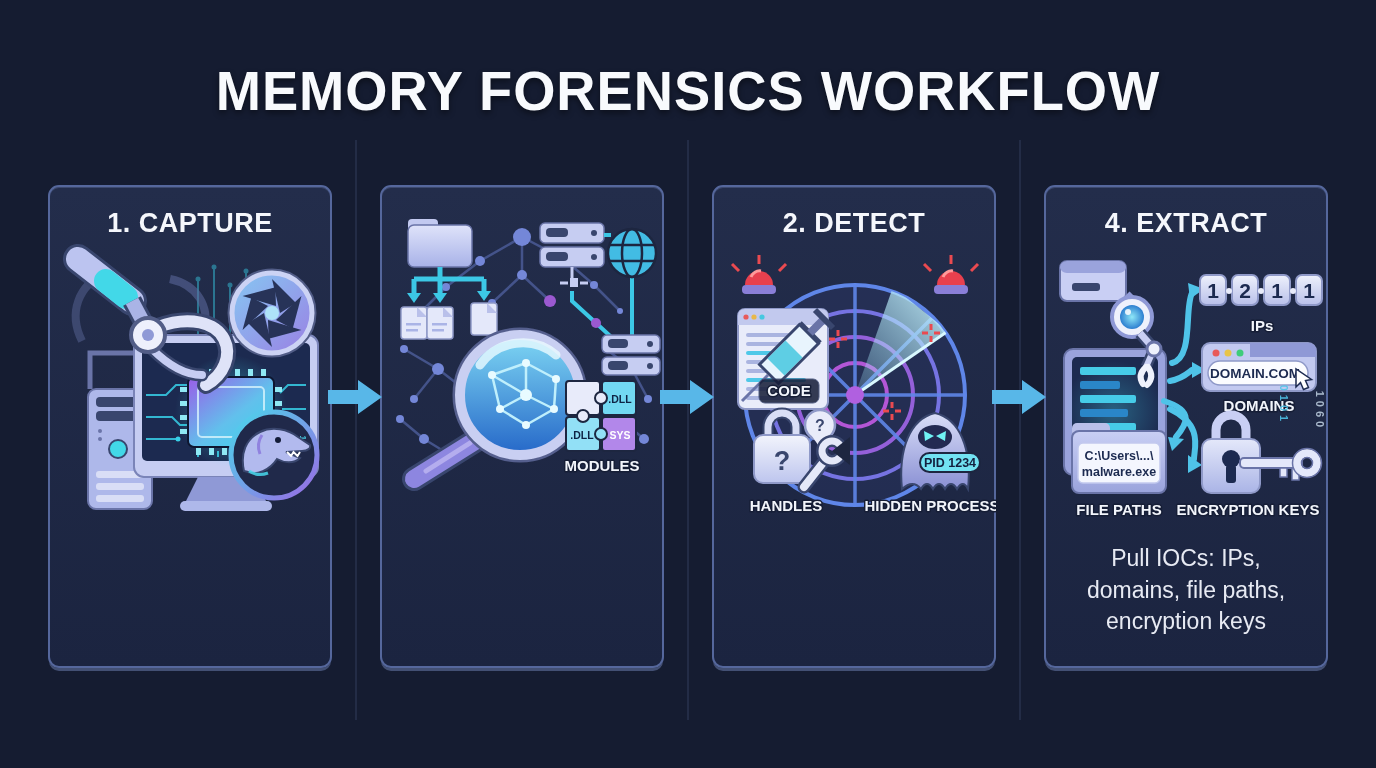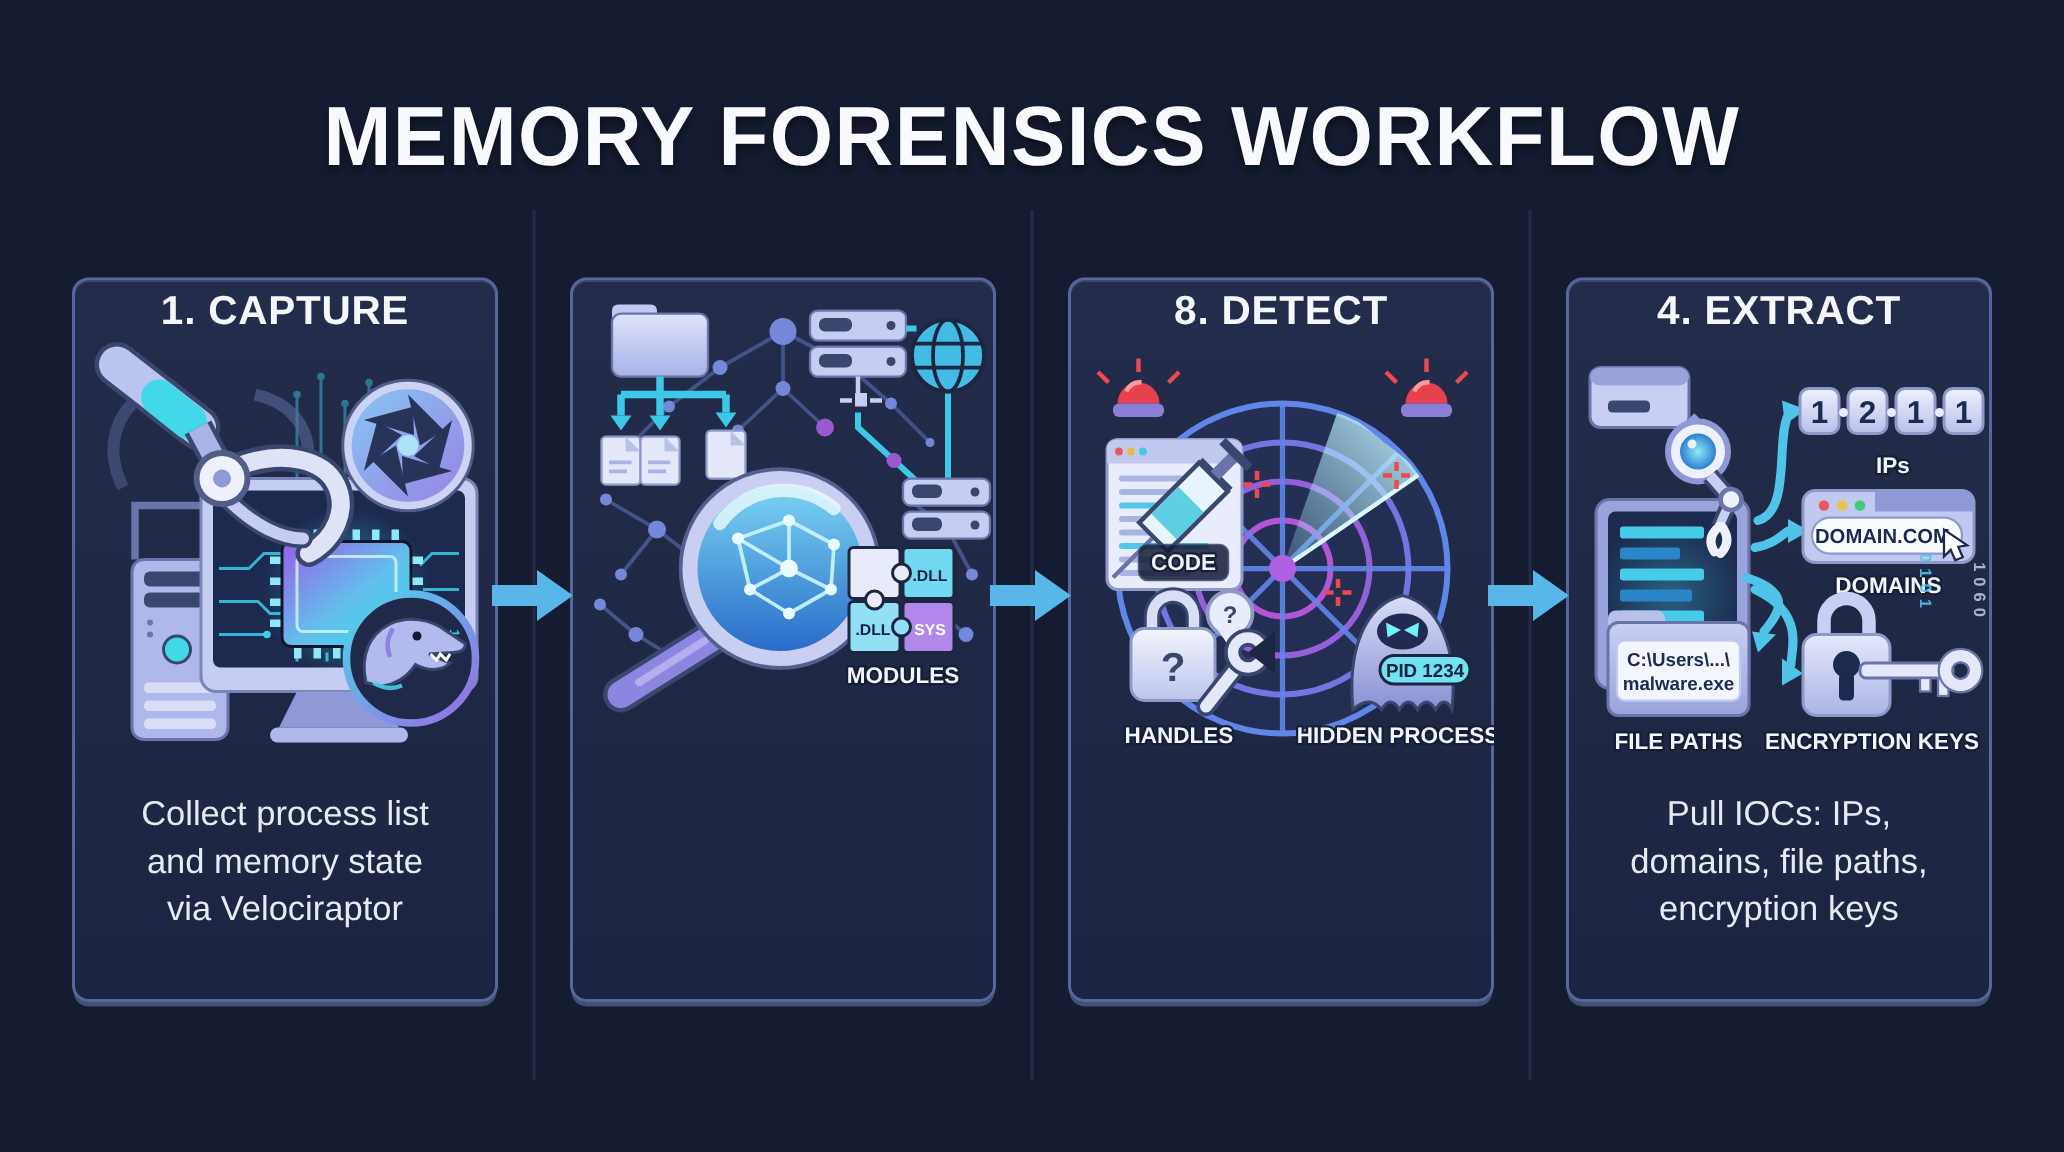--- a/index.html
+++ b/index.html
@@ -25,21 +25,21 @@
   .row {
     position:absolute; top:185px; left:48px; width:1280px;
     display:flex;
   }
   .card {
     width:284px; height:483px;
     background:linear-gradient(180deg,#232d4b 0%,#1b2440 100%);
     border:2px solid #55679c; border-radius:11px;
     box-shadow:0 4px 0 -1px rgba(125,145,200,.45), inset 0 1px 0 rgba(140,160,215,.25);
     display:flex; flex-direction:column; align-items:center;
-    padding-top:0;
+    padding-top:16px;
   }
   .card h2 {
     color:#f5f7fc; font-size:27px; font-weight:700; letter-spacing:.5px;
     height:40px; line-height:40px;
   }
   .illus { width:284px; height:292px; }
   .desc {
     color:#e7eaf3; font-size:23px; line-height:1.38;
     text-align:center; white-space:pre-line; margin-top:8px;
   }
@@ -198,23 +198,20 @@
         <g>
           <circle cx="226" cy="212" r="43" fill="#20294a" stroke="url(#c1badge)" stroke-width="5"></circle>
           <text class="tinytext" x="252" y="200" font-size="9" fill="#49d8ec" opacity=".9" transform="rotate(90 252 200)">101</text>
           <path d="M196 228 C192 210 198 196 212 189 C224 183 240 186 250 194 L262 202 C263 205 260 208 254 208 L238 209 L252 215 C246 221 236 220 229 216 C222 227 208 233 200 229 Z" fill="#b2baee" stroke="#39466e" stroke-width="2"></path>
           <path d="M239 209 l4 4 2.5 -4 4 4 2.5 -4" fill="none" stroke="#fff" stroke-width="2"></path>
           <circle cx="230" cy="197" r="3" fill="#131b38"></circle>
           <path d="M214 192 q-6 9 -2 19" stroke="#8a78dc" stroke-width="3" fill="none" opacity=".85"></path>
           <path d="M201 228 q9 6 19 2" stroke="#49d8ec" stroke-width="3" fill="none" opacity=".85"></path>
         </g>
       </svg>
-      <p class="desc">Collect process list
-and memory state
-via Velociraptor</p>
     </section>
 
     <div class="gaparrow">
       <svg width="56" height="40" viewBox="0 0 56 40">
           <polygon points="0,13 30,13 30,3 54,20 30,37 30,27 0,27" fill="#58b7e8"></polygon>
         </svg>
     </div>
 
     <section class="card">
       <svg class="illus" viewBox="0 0 284 292">
@@ -388,21 +385,21 @@
       </svg>
     </section>
 
     <div class="gaparrow">
       <svg width="56" height="40" viewBox="0 0 56 40">
           <polygon points="0,13 30,13 30,3 54,20 30,37 30,27 0,27" fill="#58b7e8"></polygon>
         </svg>
     </div>
 
     <section class="card">
-      <h2>8. DETECT</h2>
+      <h2>2. DETECT</h2>
       <svg class="illus" viewBox="0 0 284 292">
         <defs>
           <linearGradient id="c3sweep" x1="1" y1="0" x2="0" y2="1">
             <stop offset="0" stop-color="#c9f4fd" stop-opacity=".95"></stop>
               <stop offset="1" stop-color="#9adef3" stop-opacity=".2"></stop>
           </linearGradient>
           <linearGradient id="c3lock" x1="0" y1="0" x2="0" y2="1">
             <stop offset="0" stop-color="#f2f4fc"></stop>
               <stop offset="1" stop-color="#bdc5ee"></stop>
           </linearGradient>

